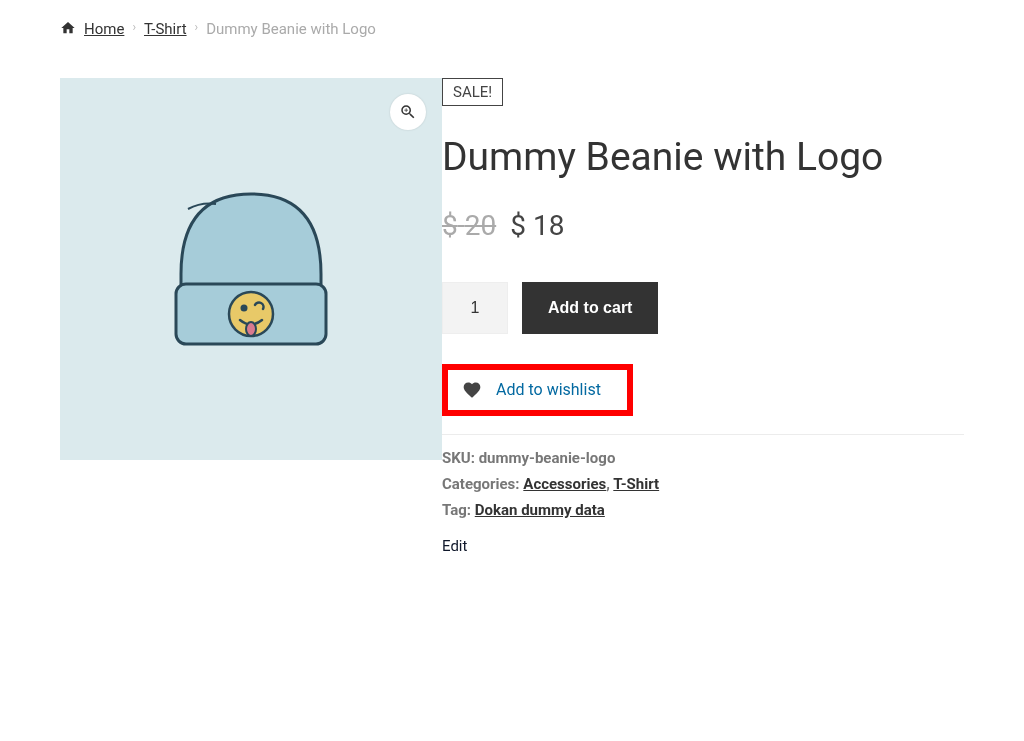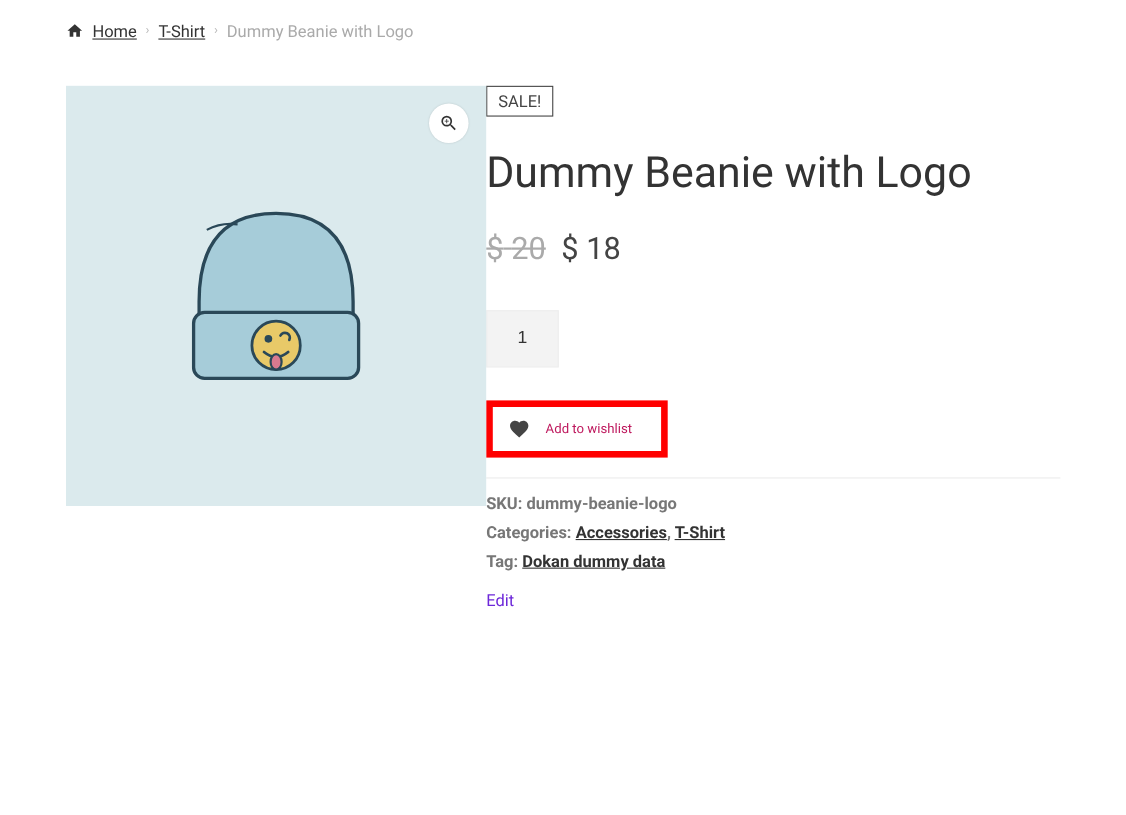--- a/index.html
+++ b/index.html
@@ -124,40 +124,40 @@
     .wishlist-box {
       border: 6px solid #f00;
       display: inline-flex;
       align-items: center;
       gap: 14px;
       padding: 10px 26px 10px 14px;
       margin-bottom: 18px;
     }
     .wishlist-box .heart svg { width: 20px; height: 20px; fill: #444; display: block; }
     .wishlist-box .wl-text {
-      color: #be185d;
-      font-size: 12px;
+      color: #0369a1;
+      font-size: 16px;
     }
     .meta-sep {
       border: none;
       border-top: 1px solid #ececec;
       margin: 0 0 14px 0;
     }
     .meta-line {
       font-size: 15px;
       color: #777;
       margin-bottom: 8px;
       font-weight: bold;
     }
     .meta-line a {
       color: #333;
       text-decoration: underline;
     }
     .edit-link {
-      color: #6d28d9;
+      color: #0f172a;
       font-size: 15px;
       display: inline-block;
       margin-top: 10px;
       text-decoration: none;
     }
   </style>
 </head>
 <body>
 
 <nav class="breadcrumb">
@@ -204,20 +204,21 @@
         <span>$</span> <span>20</span>
       </span>
       <span class="price-new">
         <span>$</span> <span>18</span>
       </span>
     </div>
 
 
     <div class="cart-row">
       <input type="text" class="qty-input" value="1" style="">
+      <button class="add-cart-btn">Add to cart</button>
     </div>
 
     <div class="wishlist-box">
       <span class="heart">
         <svg viewBox="0 0 24 24">
             <path d="M12 21.35l-1.45-1.32C5.4 15.36 2 12.28 2 8.5 2 5.42 4.42 3 7.5 3c1.74 0 3.41.81 4.5 2.09C13.09 3.81 14.76 3 16.5 3 19.58 3 22 5.42 22 8.5c0 3.78-3.4 6.86-8.55 11.54L12 21.35z"></path>
           </svg>
       </span>
       <span class="wl-text">Add to wishlist</span>
     </div>

